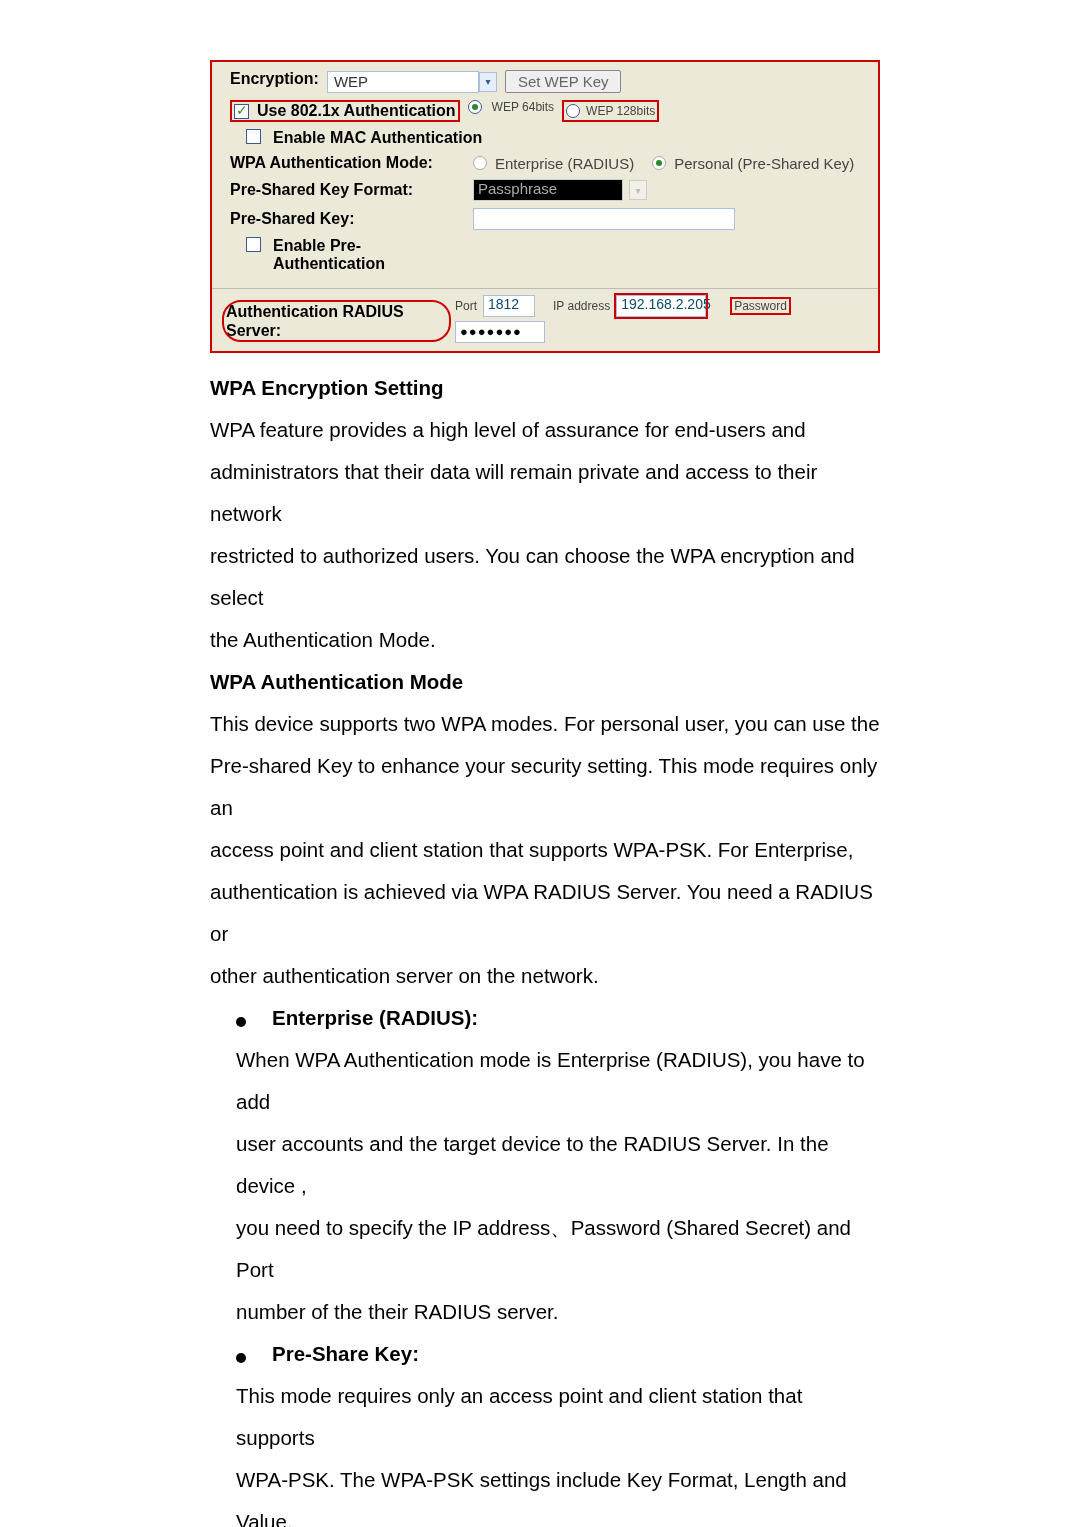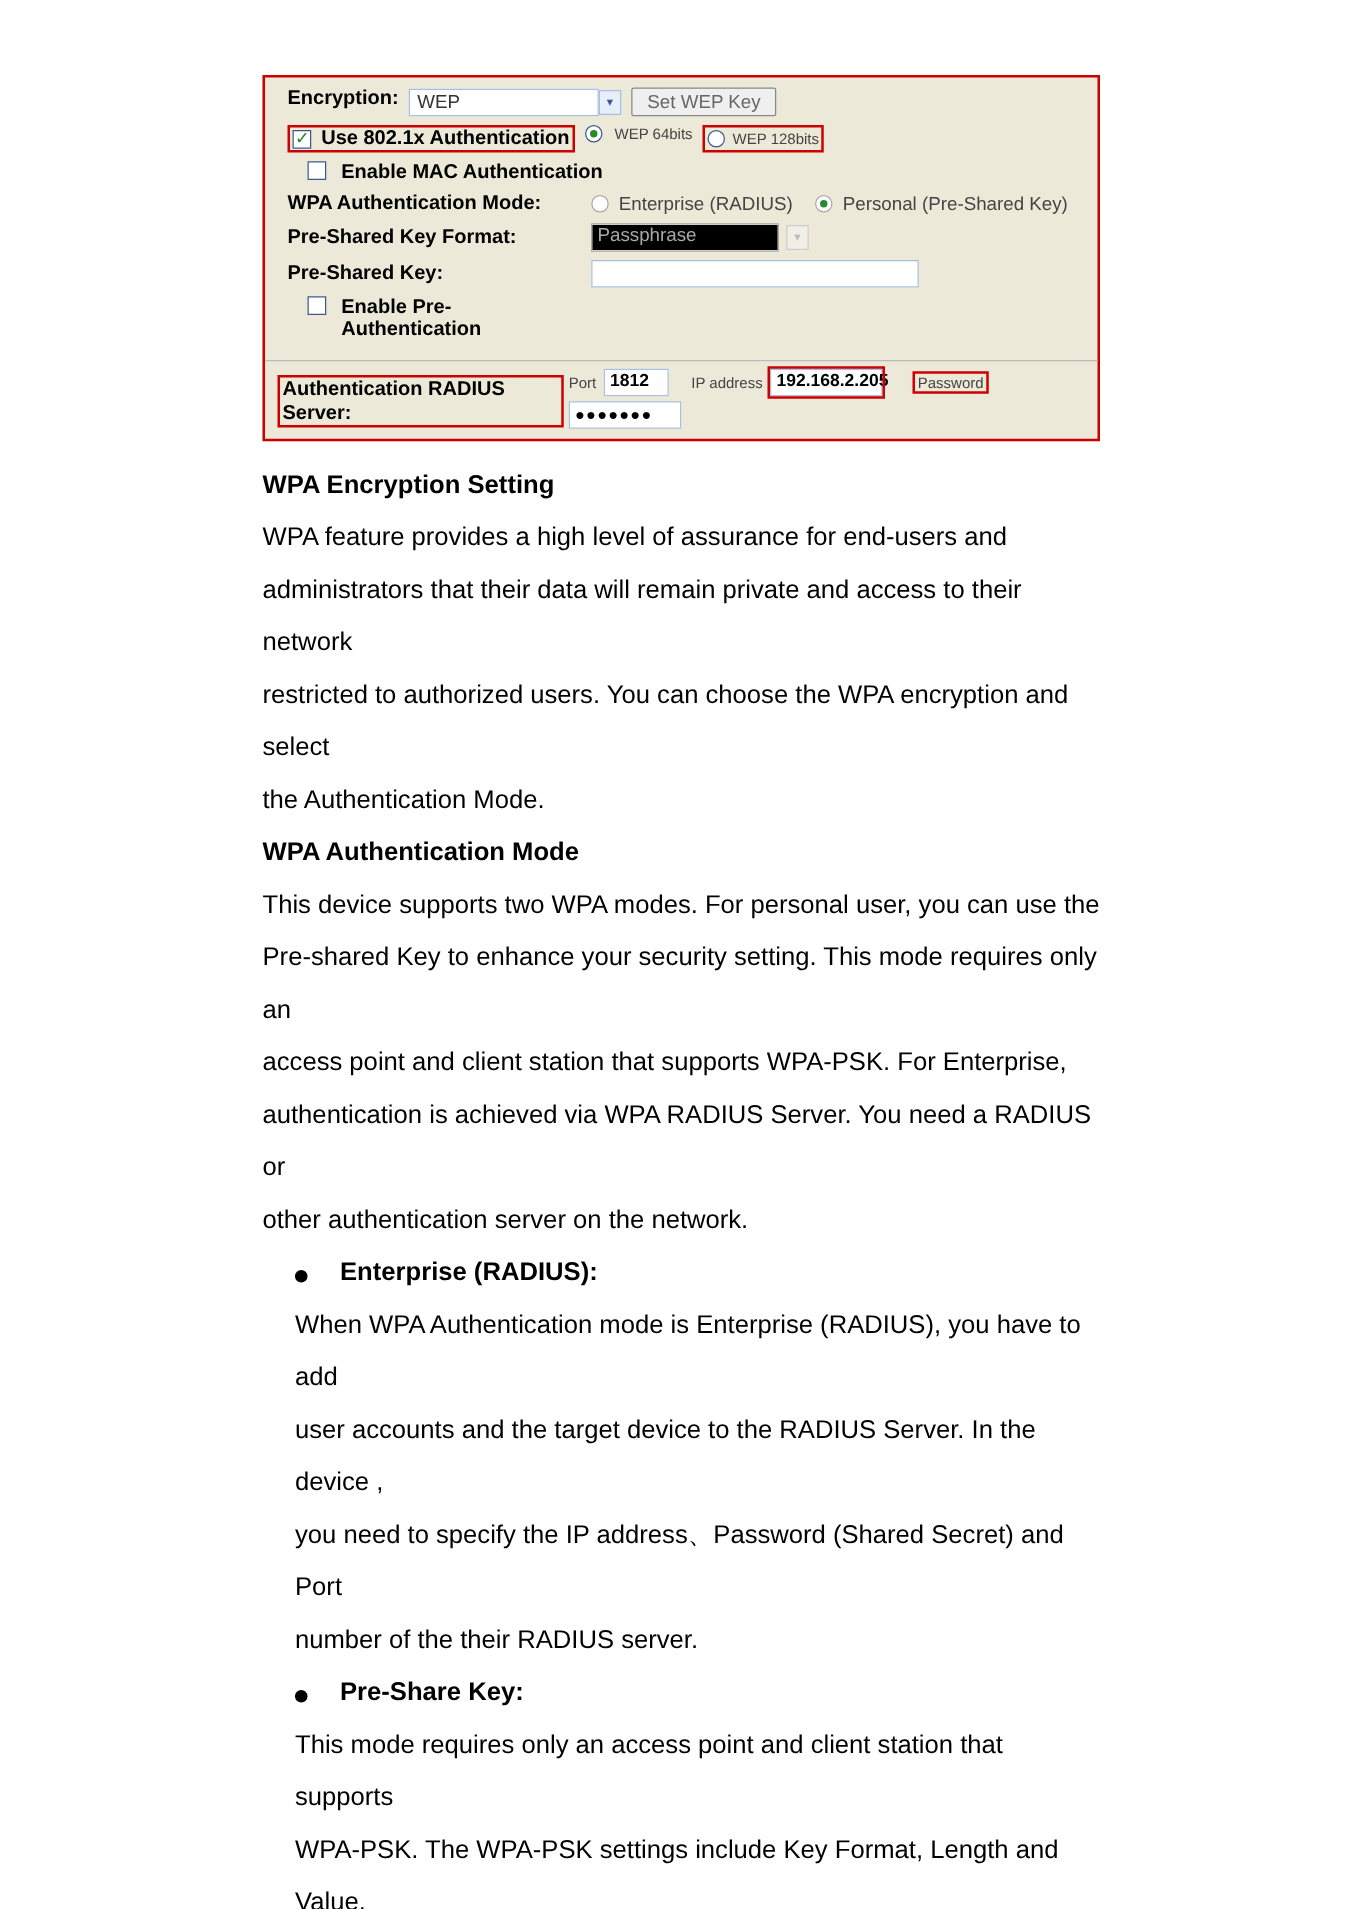--- a/index.html
+++ b/index.html
@@ -98,22 +98,21 @@
   }
   .ss-radio.dis { border-color: #aaa; }
   .red-box { border: 2px solid #cc0000; display: inline-flex; align-items: center; padding: 0 2px; gap: 4px; }
   .ss-text-auth { color: #444; font-size: 12px; }
   .ss-input {
     background: #fff;
     border: 1px solid #a8c0dd;
     height: 22px;
     padding: 0 4px;
     font-size: 14px;
-    color: #000000;
-    font-weight: bold;
+    color: #0c4a6e;
   }
   .ss-input-dis {
     background: #000000;
     border: 1px solid #ccc;
     height: 22px;
     padding: 0 4px;
     font-size: 15px;
     color: #aaa;
   }
   .ss-two-col {
@@ -224,21 +223,21 @@
     </div>
   </div>
 
   <div class="ss-row" style="padding-left:34px;padding-bottom:8px;">
     <span class="ss-check"></span>
     <span class="ss-label" style="max-width:150px;display:inline-block;line-height:1.15;">Enable Pre-Authentication</span>
   </div>
 
   <div class="ss-serv-row">
     <div class="ss-serv-left">
-      <span class="ss-label red-out" style="padding:0 2px;display:inline-block;line-height:1.2;">Authentication RADIUS Server:</span>
+      <span class="ss-label red-out" style="padding:0 2px;display:inline-block;line-height:1.2;border-radius:17px;">Authentication RADIUS Server:</span>
     </div>
     <div style="flex:1;">
       <div class="ss-serv-line">
         <span class="ss-text-auth">Port</span>
         <span class="ss-input" style="width:52px;">1812</span>
         <span class="ss-text-auth" style="margin-left:12px;">IP address</span>
         <span class="ss-input red-out" style="width:90px;">192.168.2.205</span>
         <span class="ss-text-auth red-out" style="margin-left:20px;padding:0 2px;">Password</span>
       </div>
       <div class="ss-serv-line">

